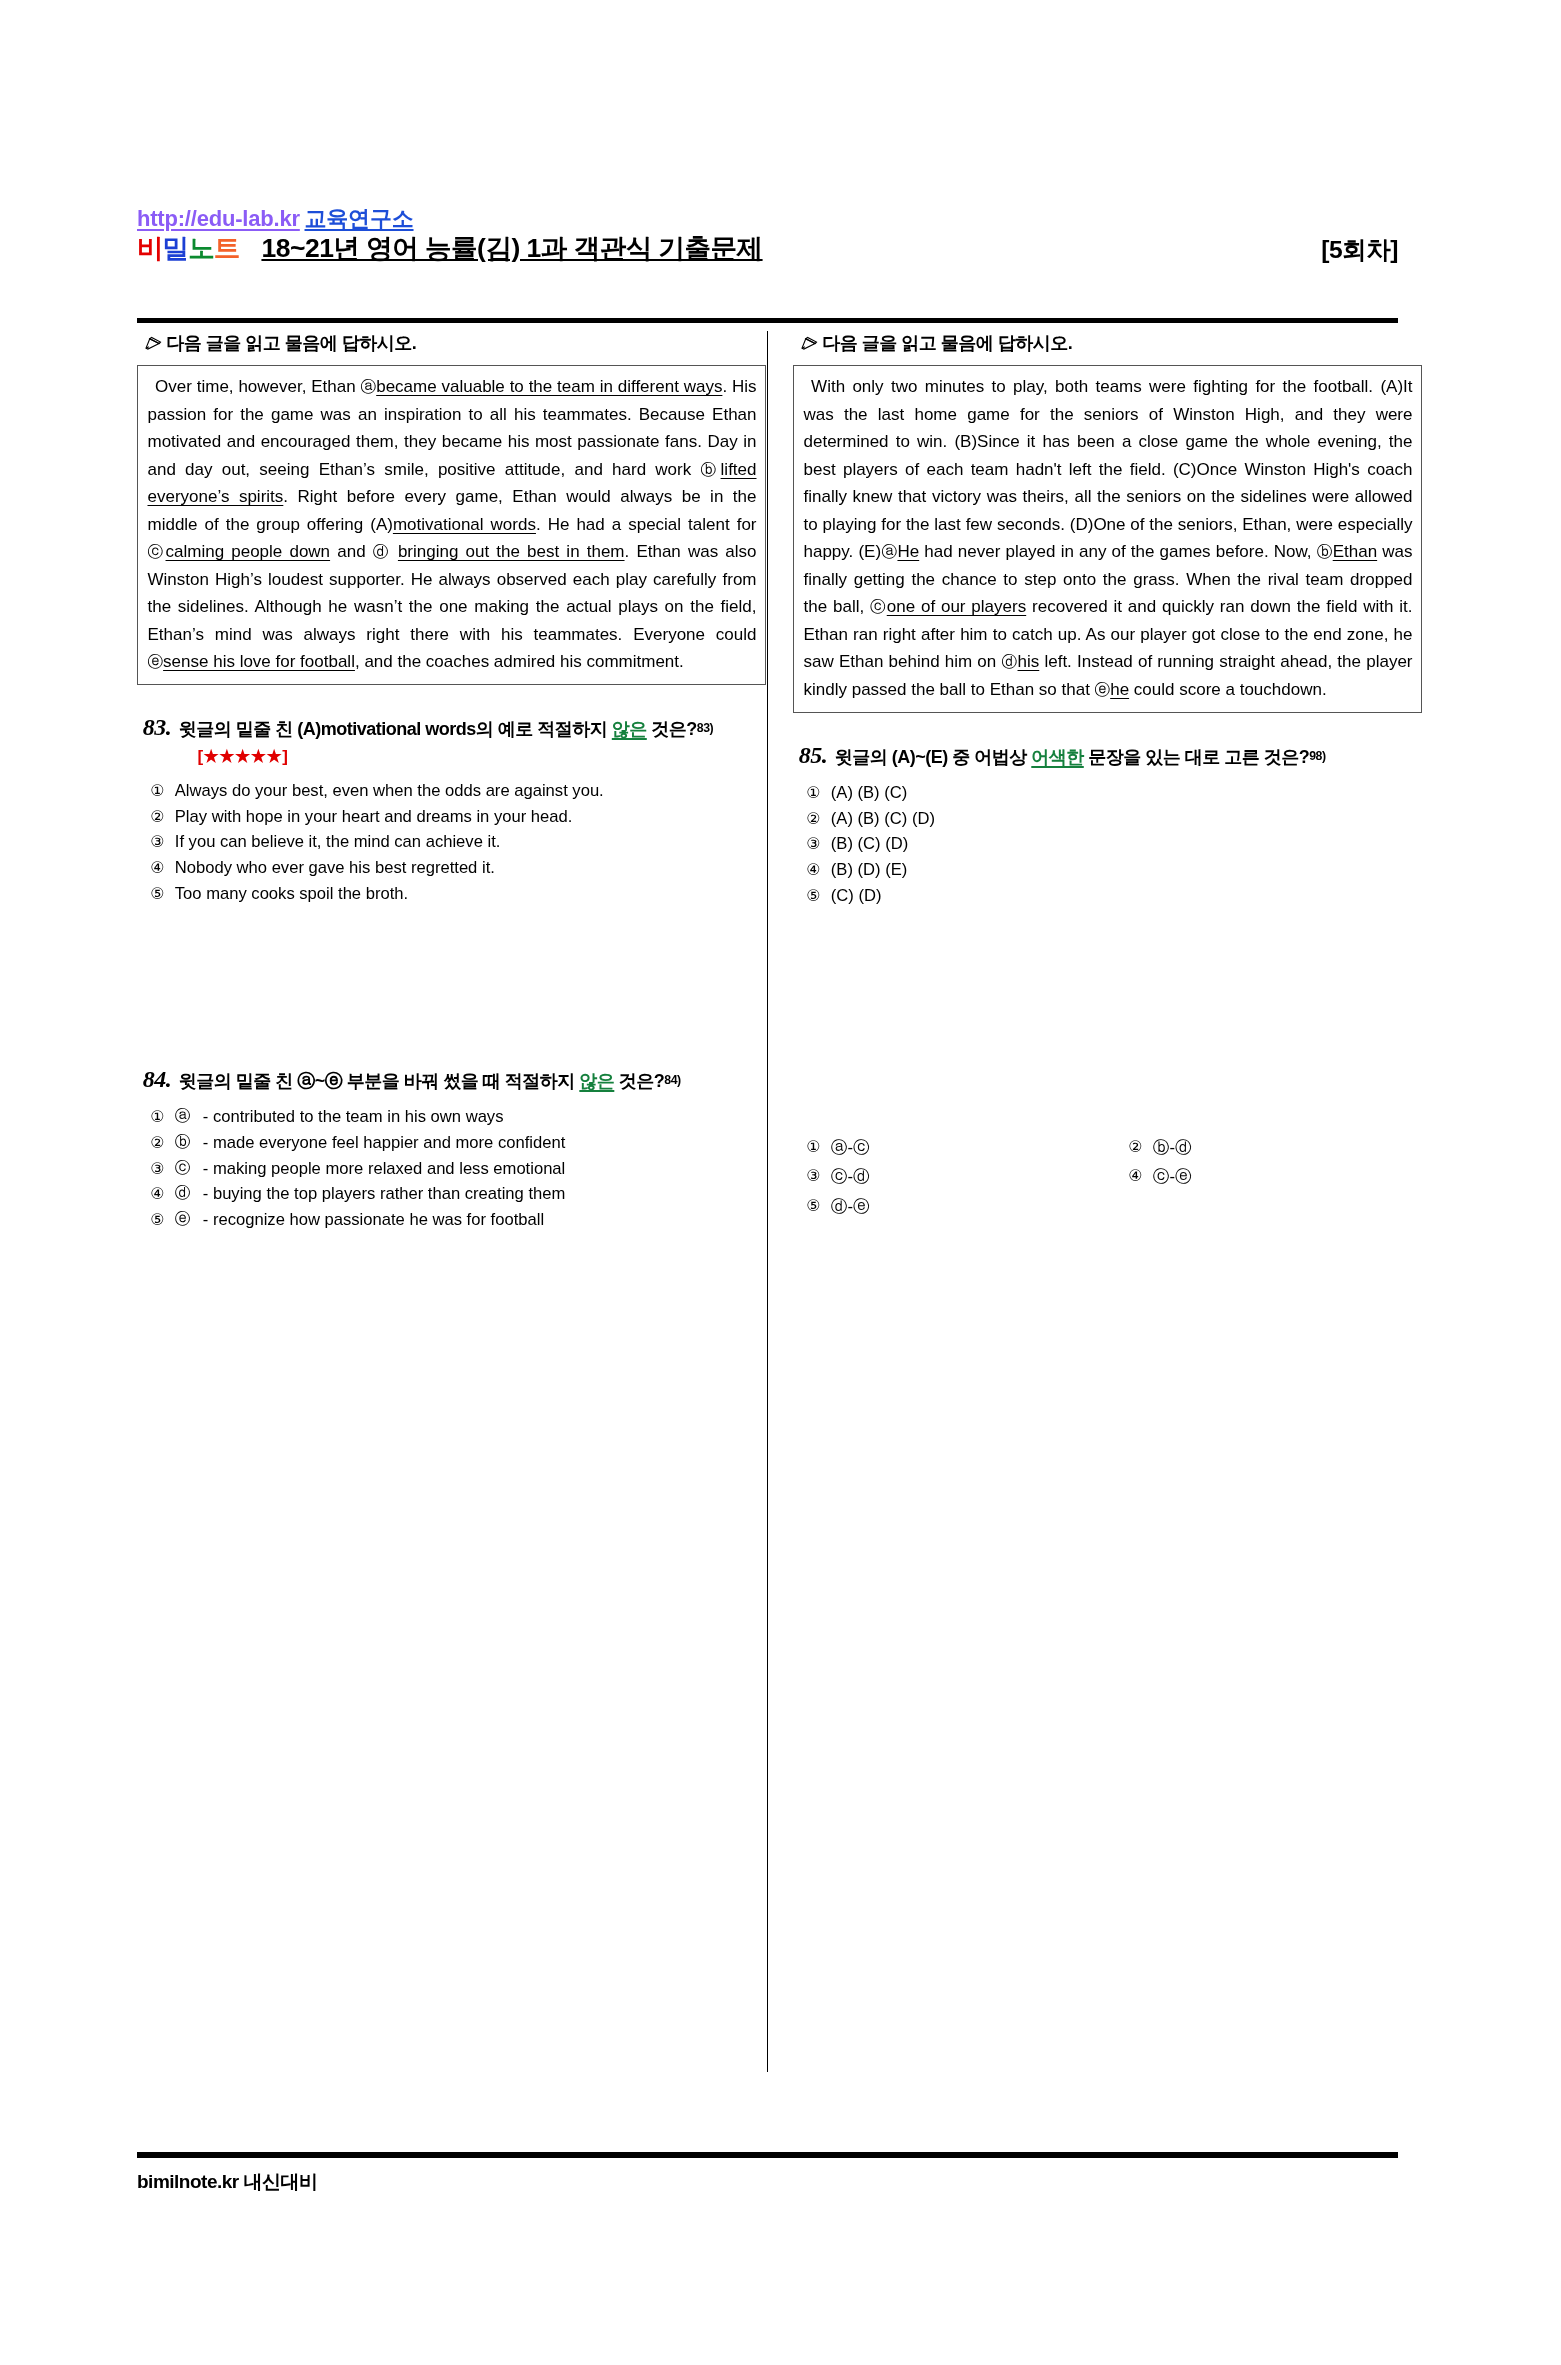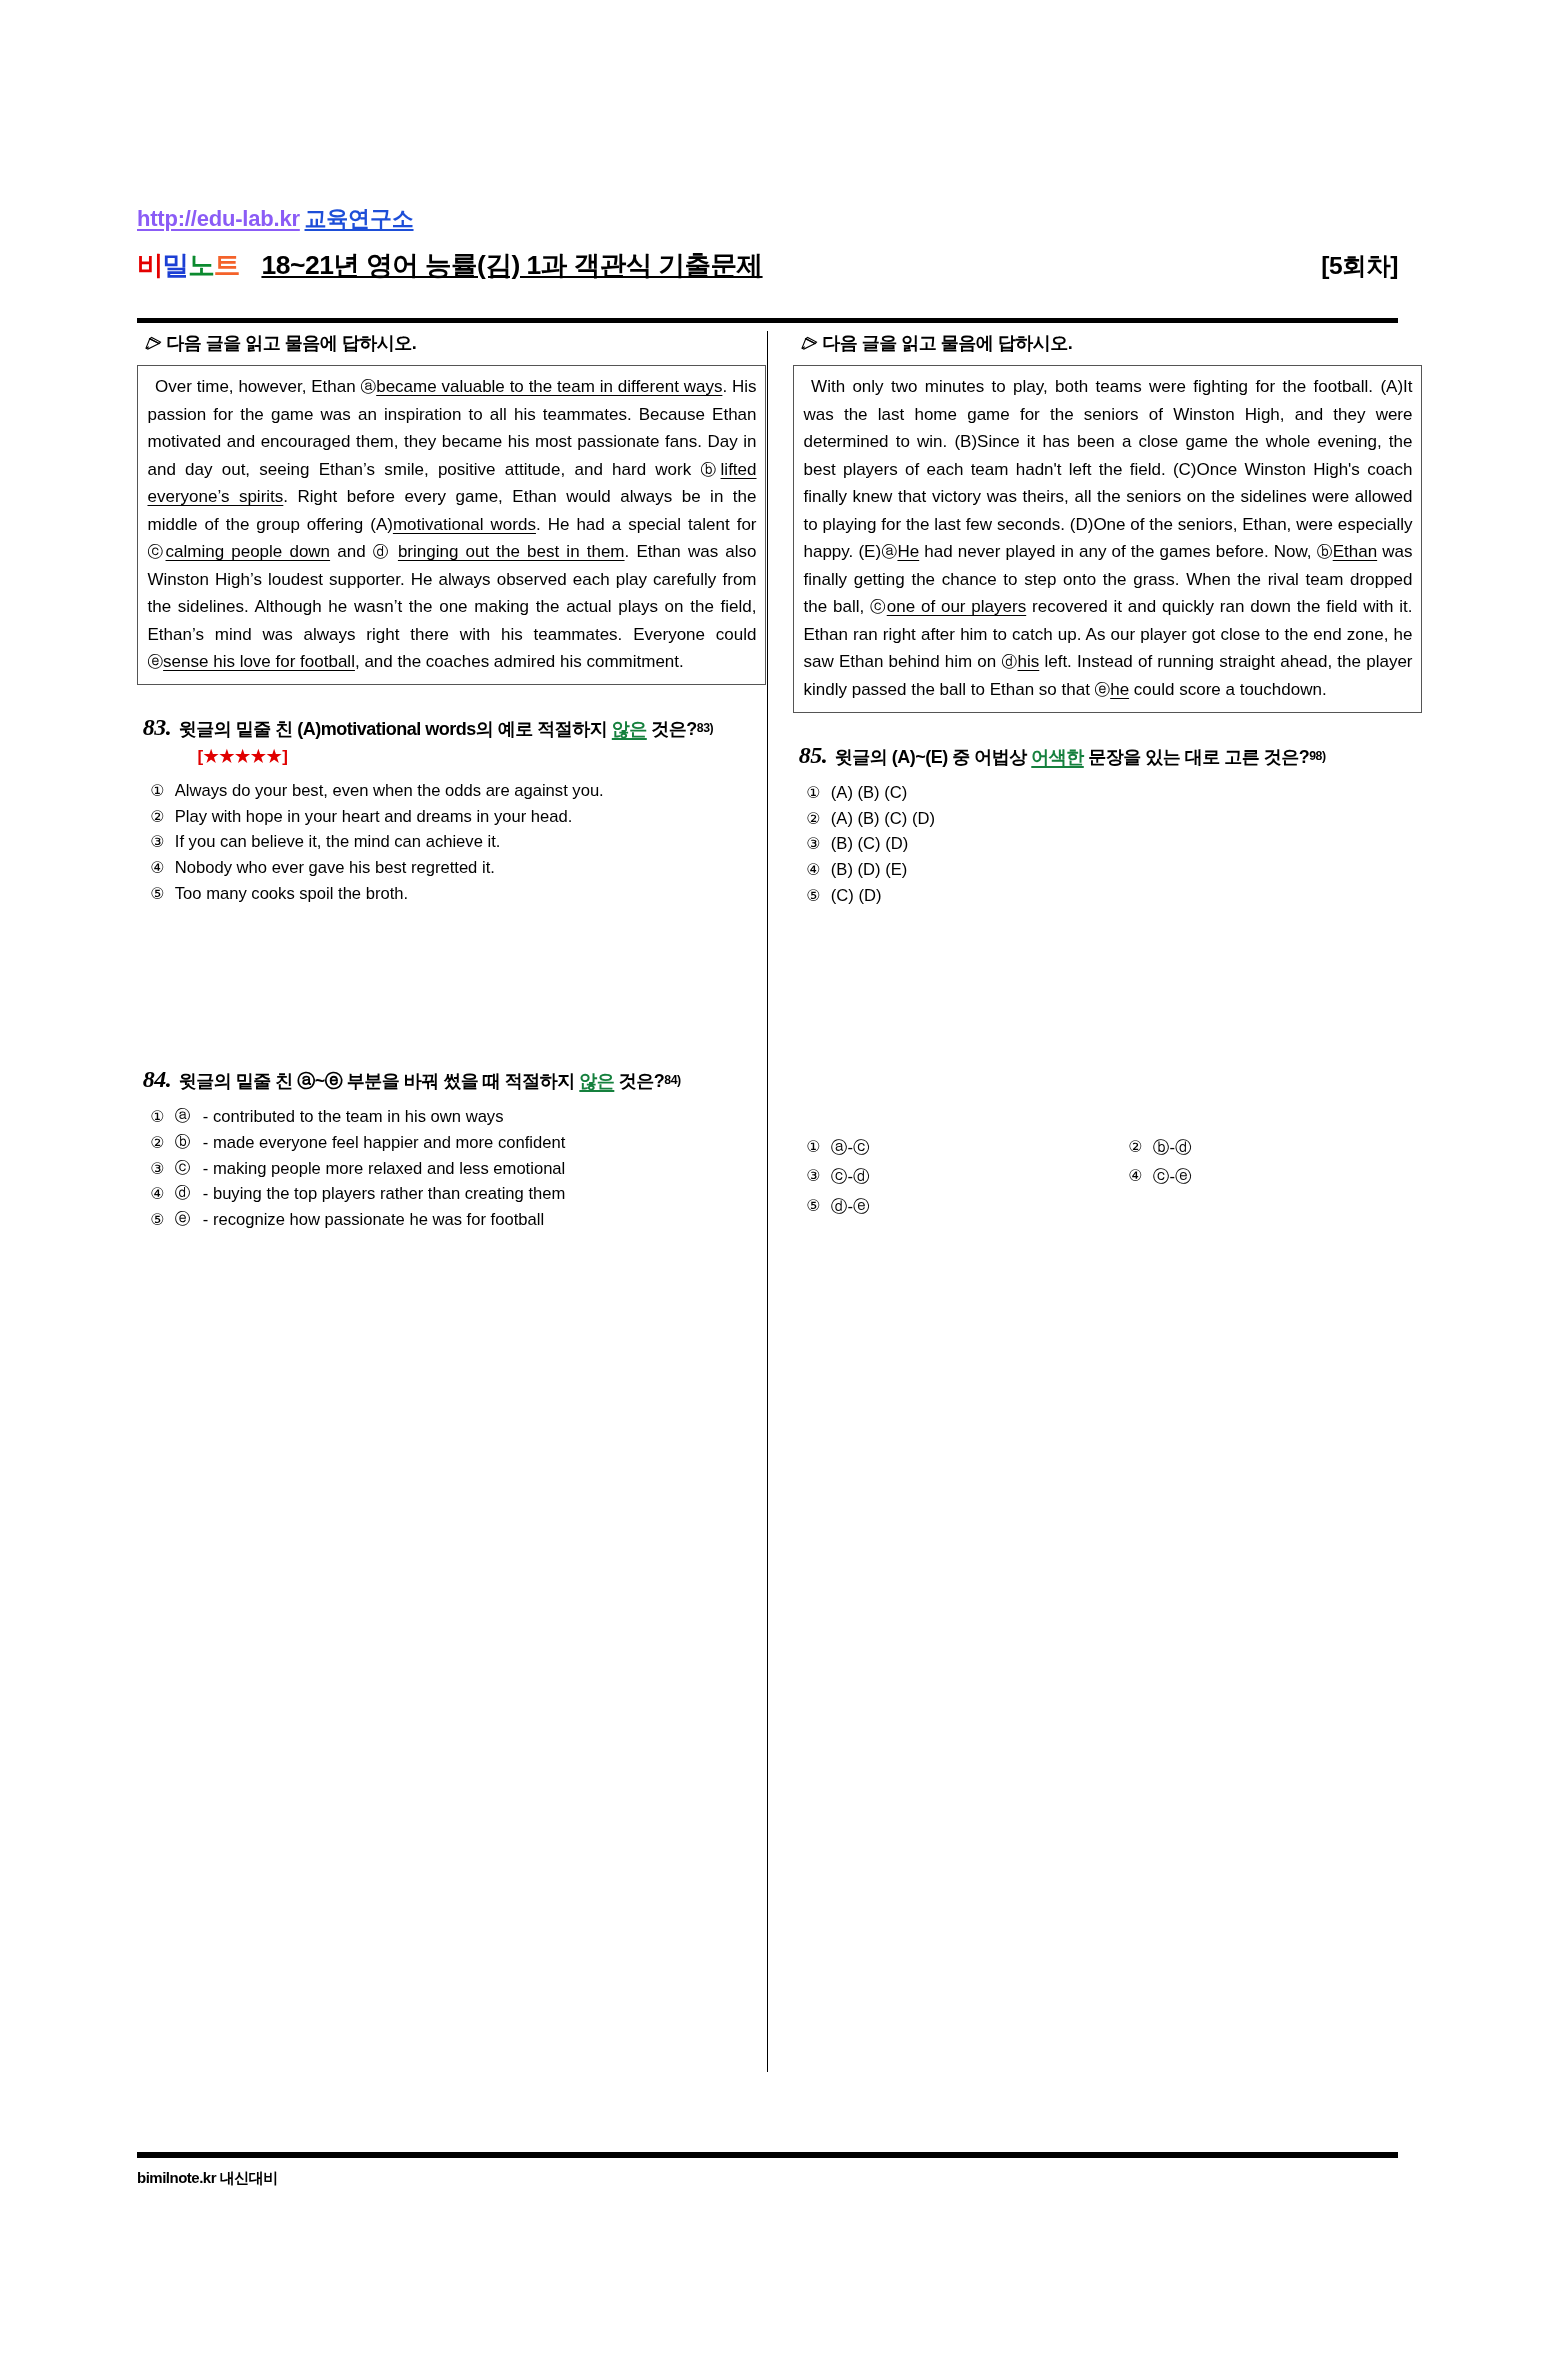--- a/index.html
+++ b/index.html
@@ -44,23 +44,23 @@
     text-decoration-thickness: 2.4px;
   }
   .site-name {
     color: #1d4ed8;
     text-decoration: underline;
     text-underline-offset: 3.3px;
     text-decoration-thickness: 2.4px;
     margin-left: 4.7px;
   }
   .title-row {
-    margin-top: 17px;
+    margin-top: 0;
     display: flex;
-    align-items: center;
+    align-items: flex-end;
     white-space: nowrap;
   }
   .brand {
     font-size: 26.5px;
     font-weight: bold;
     letter-spacing: -0.9px;
   }
   .brand .c1 { color: #e40000; }
   .brand .c2 { color: #1c3fd4; }
   .brand .c3 { color: #0b8a2f; }
@@ -202,21 +202,21 @@
     left: 137px;
     top: 2152px;
     width: 1261px;
     height: 6.2px;
     background: #000;
   }
   .footer-text {
     position: absolute;
     left: 137px;
     top: 2169px;
-    font-size: 15px;
+    font-size: 19px;
     font-weight: bold;
     letter-spacing: -0.5px;
     white-space: nowrap;
   }
 </style>
 </head>
 <body>
 
 <div class="page">
 

